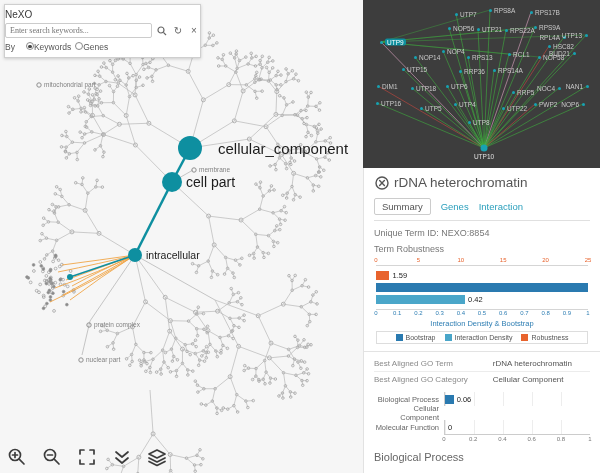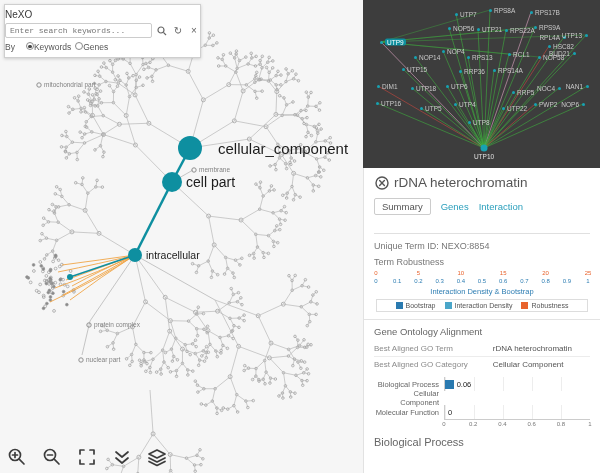--- a/index.html
+++ b/index.html
@@ -12,21 +12,21 @@
   #tree-svg{position:absolute;left:0;top:0}
   .main-node-label{position:absolute;color:#1c1c1c;white-space:nowrap;transform:translateY(-50%);font-weight:400}
   .small-node-label{position:absolute;color:#828282;font-size:6.5px;white-space:nowrap}
 
   
   #search-card{position:absolute;left:4px;top:4px;width:197px;background:#fff;border:1px solid #cfcfcf;
     box-shadow:0 1px 3px rgba(0,0,0,.18);padding:4px 0 5px;z-index:5}
   #search-card .app-title{font-size:10px;color:#3a3a3a;margin-bottom:3px}
   .search-row{display:flex;align-items:center;gap:4px}
   #search-input{flex:1;height:15px;font-size:8px;padding:1px 4px;border:1px solid #ccc;border-radius:2px;
-    color:#555;font-family:Liberation Mono, monospace;outline:none}
+    color:#555;font-family:Liberation Serif, serif;outline:none}
   .mini-icon{width:12px;height:12px;display:inline-flex;align-items:center;justify-content:center;
     color:#666;font-size:10px;line-height:1;cursor:pointer}
   .radio-row{display:flex;align-items:center;gap:11px;margin-top:4px;font-size:8.5px;color:#555}
   .radio{width:8px;height:8px;border:1px solid #8a8a8a;border-radius:50%;display:inline-block;position:relative;background:#fff}
   .radio.sel::after{content:"";position:absolute;left:1.5px;top:1.5px;width:3.5px;height:3.5px;border-radius:50%;background:#444}
   .radio-label{margin-right:4px}
 
   
   #toolbar{position:absolute;left:6px;bottom:5px;display:flex;gap:13px;z-index:5}
   .tool-btn{width:22px;height:22px;display:flex;align-items:center;justify-content:center;cursor:pointer}
@@ -42,21 +42,21 @@
   .glabel.hl{background:#0e8f9e;color:#fff;padding:0 2px;border-radius:2px}
   .hub-dot{position:absolute;width:7px;height:7px;border-radius:50%;background:#17a2b2;transform:translate(-50%,-50%)}
   .hub-label{position:absolute;font-size:6.5px;color:#e0e0e0;transform:translateX(-50%);cursor:pointer}
 
   
   #detail-panel{position:relative;width:237px;height:305px;background:#fff;padding:7px 10px 0;overflow:hidden;border-left:1px solid #e2e2e2}
   .detail-header{display:flex;align-items:center;gap:5px}
   .detail-title{font-size:13.5px;color:#555}
   .close-btn{width:15px;height:15px;cursor:pointer;display:flex;align-items:center;justify-content:center}
   .close-btn svg{stroke:#555;fill:none;stroke-width:1.4;stroke-linecap:round}
-  #tabs{display:flex;align-items:center;gap:10px;margin:8px 0 0;border-bottom:1px solid #e0e0e0;padding-bottom:18px}
+  #tabs{display:flex;align-items:center;gap:10px;margin:8px 0 0;border-bottom:1px solid #e0e0e0;padding-bottom:5px}
   .tab{font-size:9.5px;color:#2a9fbc;cursor:pointer}
   .tab.active{color:#555;border:1px solid #ccc;border-radius:2px;padding:2px 7px;background:#fff}
   .meta-line{font-size:9px;color:#777;margin-top:7px}
   .section-label{font-size:9px;color:#777;margin-top:6px}
 
   .chart1{margin-top:3px;padding:0 2px}
   .axis-row{position:relative;height:8px}
   .axis-row span{position:absolute;transform:translateX(-50%);font-size:6px;top:0}
   .bars{border-top:1px solid #d5d5d5;border-bottom:1px solid #d5d5d5;padding:2px 0}
   .bar-row{display:flex;align-items:center;margin:3px 0;height:9px}
@@ -1536,20 +1536,33 @@
 
       <div class="chart1">
         <div class="axis-row" id="c1-top">
             <span style="left: 0%; color: rgb(232, 99, 45);">0</span>
             <span style="left: 20%; color: rgb(232, 99, 45);">5</span>
             <span style="left: 40%; color: rgb(232, 99, 45);">10</span>
             <span style="left: 60%; color: rgb(232, 99, 45);">15</span>
             <span style="left: 80%; color: rgb(232, 99, 45);">20</span>
             <span style="left: 100%; color: rgb(232, 99, 45);">25</span>
           </div>
+        <div class="bars" id="c1-bars">
+            <div class="bar-row">
+              <div class="hbar" style="width: 6.36%; background: rgb(232, 99, 45);"></div>
+              <span class="bar-label">1.59</span>
+            </div>
+            <div class="bar-row">
+              <div class="hbar" style="width: 100%; background: rgb(42, 122, 176);"></div>
+            </div>
+            <div class="bar-row">
+              <div class="hbar" style="width: 42%; background: rgb(74, 166, 201);"></div>
+              <span class="bar-label">0.42</span>
+            </div>
+          </div>
         <div class="axis-row" id="c1-bottom">
             <span style="left: 0%; color: rgb(46, 126, 179);">0</span>
             <span style="left: 10%; color: rgb(46, 126, 179);">0.1</span>
             <span style="left: 20%; color: rgb(46, 126, 179);">0.2</span>
             <span style="left: 30%; color: rgb(46, 126, 179);">0.3</span>
             <span style="left: 40%; color: rgb(46, 126, 179);">0.4</span>
             <span style="left: 50%; color: rgb(46, 126, 179);">0.5</span>
             <span style="left: 60%; color: rgb(46, 126, 179);">0.6</span>
             <span style="left: 70%; color: rgb(46, 126, 179);">0.7</span>
             <span style="left: 80%; color: rgb(46, 126, 179);">0.8</span>
@@ -1567,21 +1580,20 @@
               <span>Interaction Density</span>
             </span>
             <span class="legend-item">
               <span class="legend-swatch" style="background: rgb(232, 99, 45);"></span>
               <span>Robustness</span>
             </span>
           </div>
       </div>
 
       <div class="hr"></div>
-      <div class="go-heading">Gene Ontology Alignment</div>
       <div id="go-table">
           <div class="go-row">
             <span class="go-label">Best Aligned GO Term</span>
             <span class="go-value">rDNA heterochromatin</span>
           </div>
           <div class="go-row">
             <span class="go-label">Best Aligned GO Category</span>
             <span class="go-value">Cellular Component</span>
           </div>
         </div>

